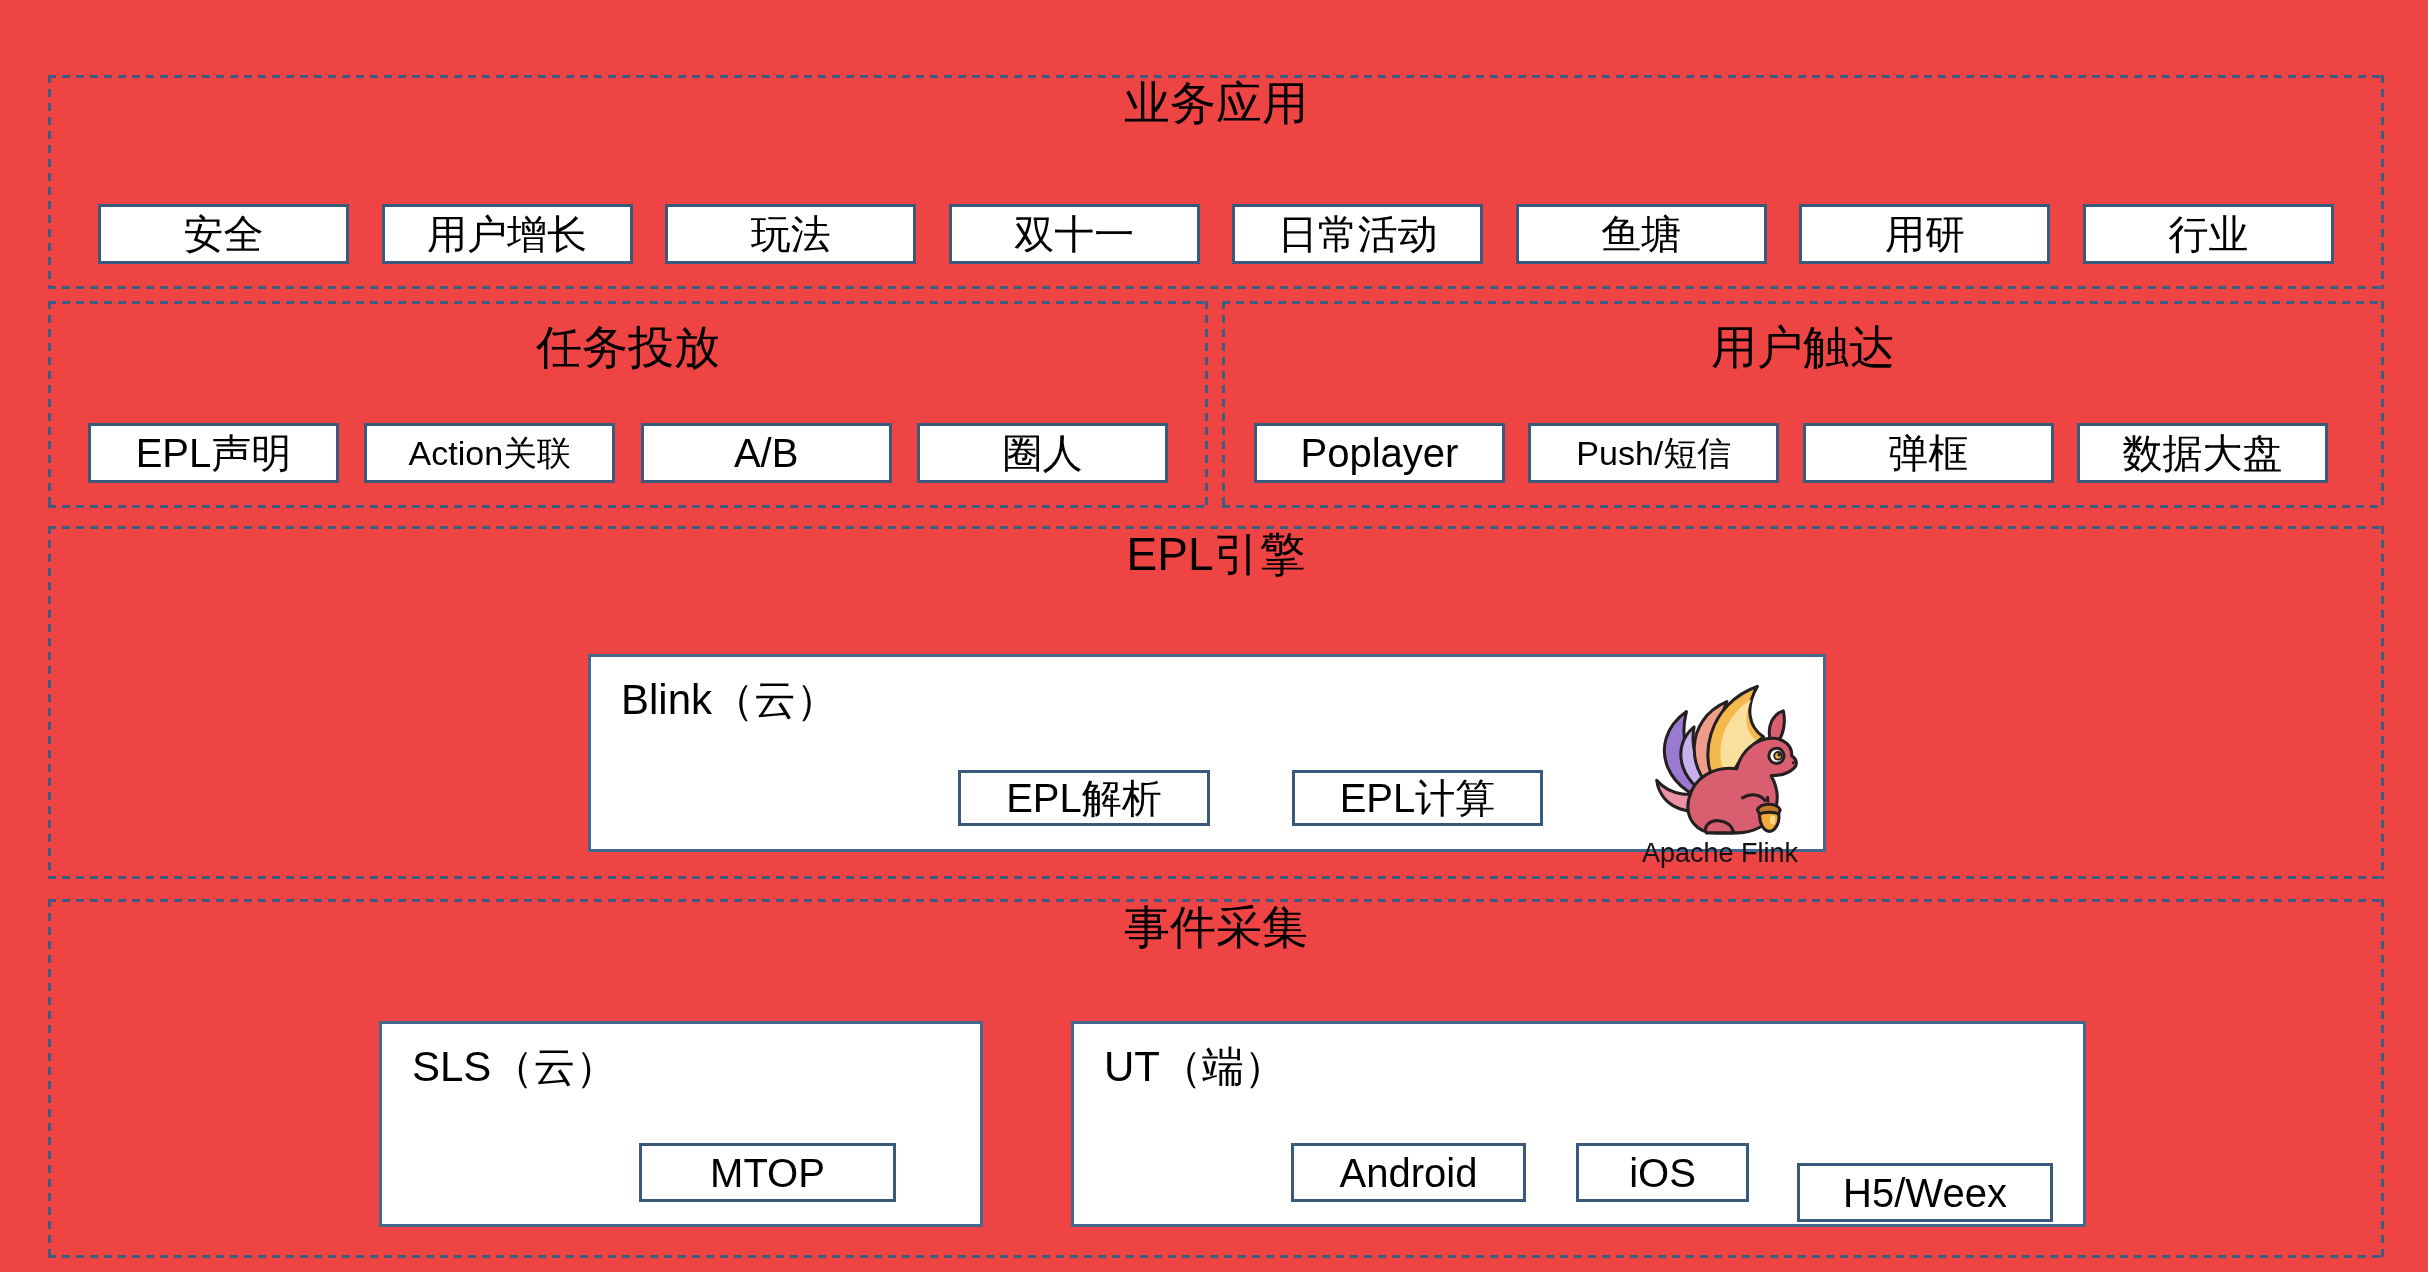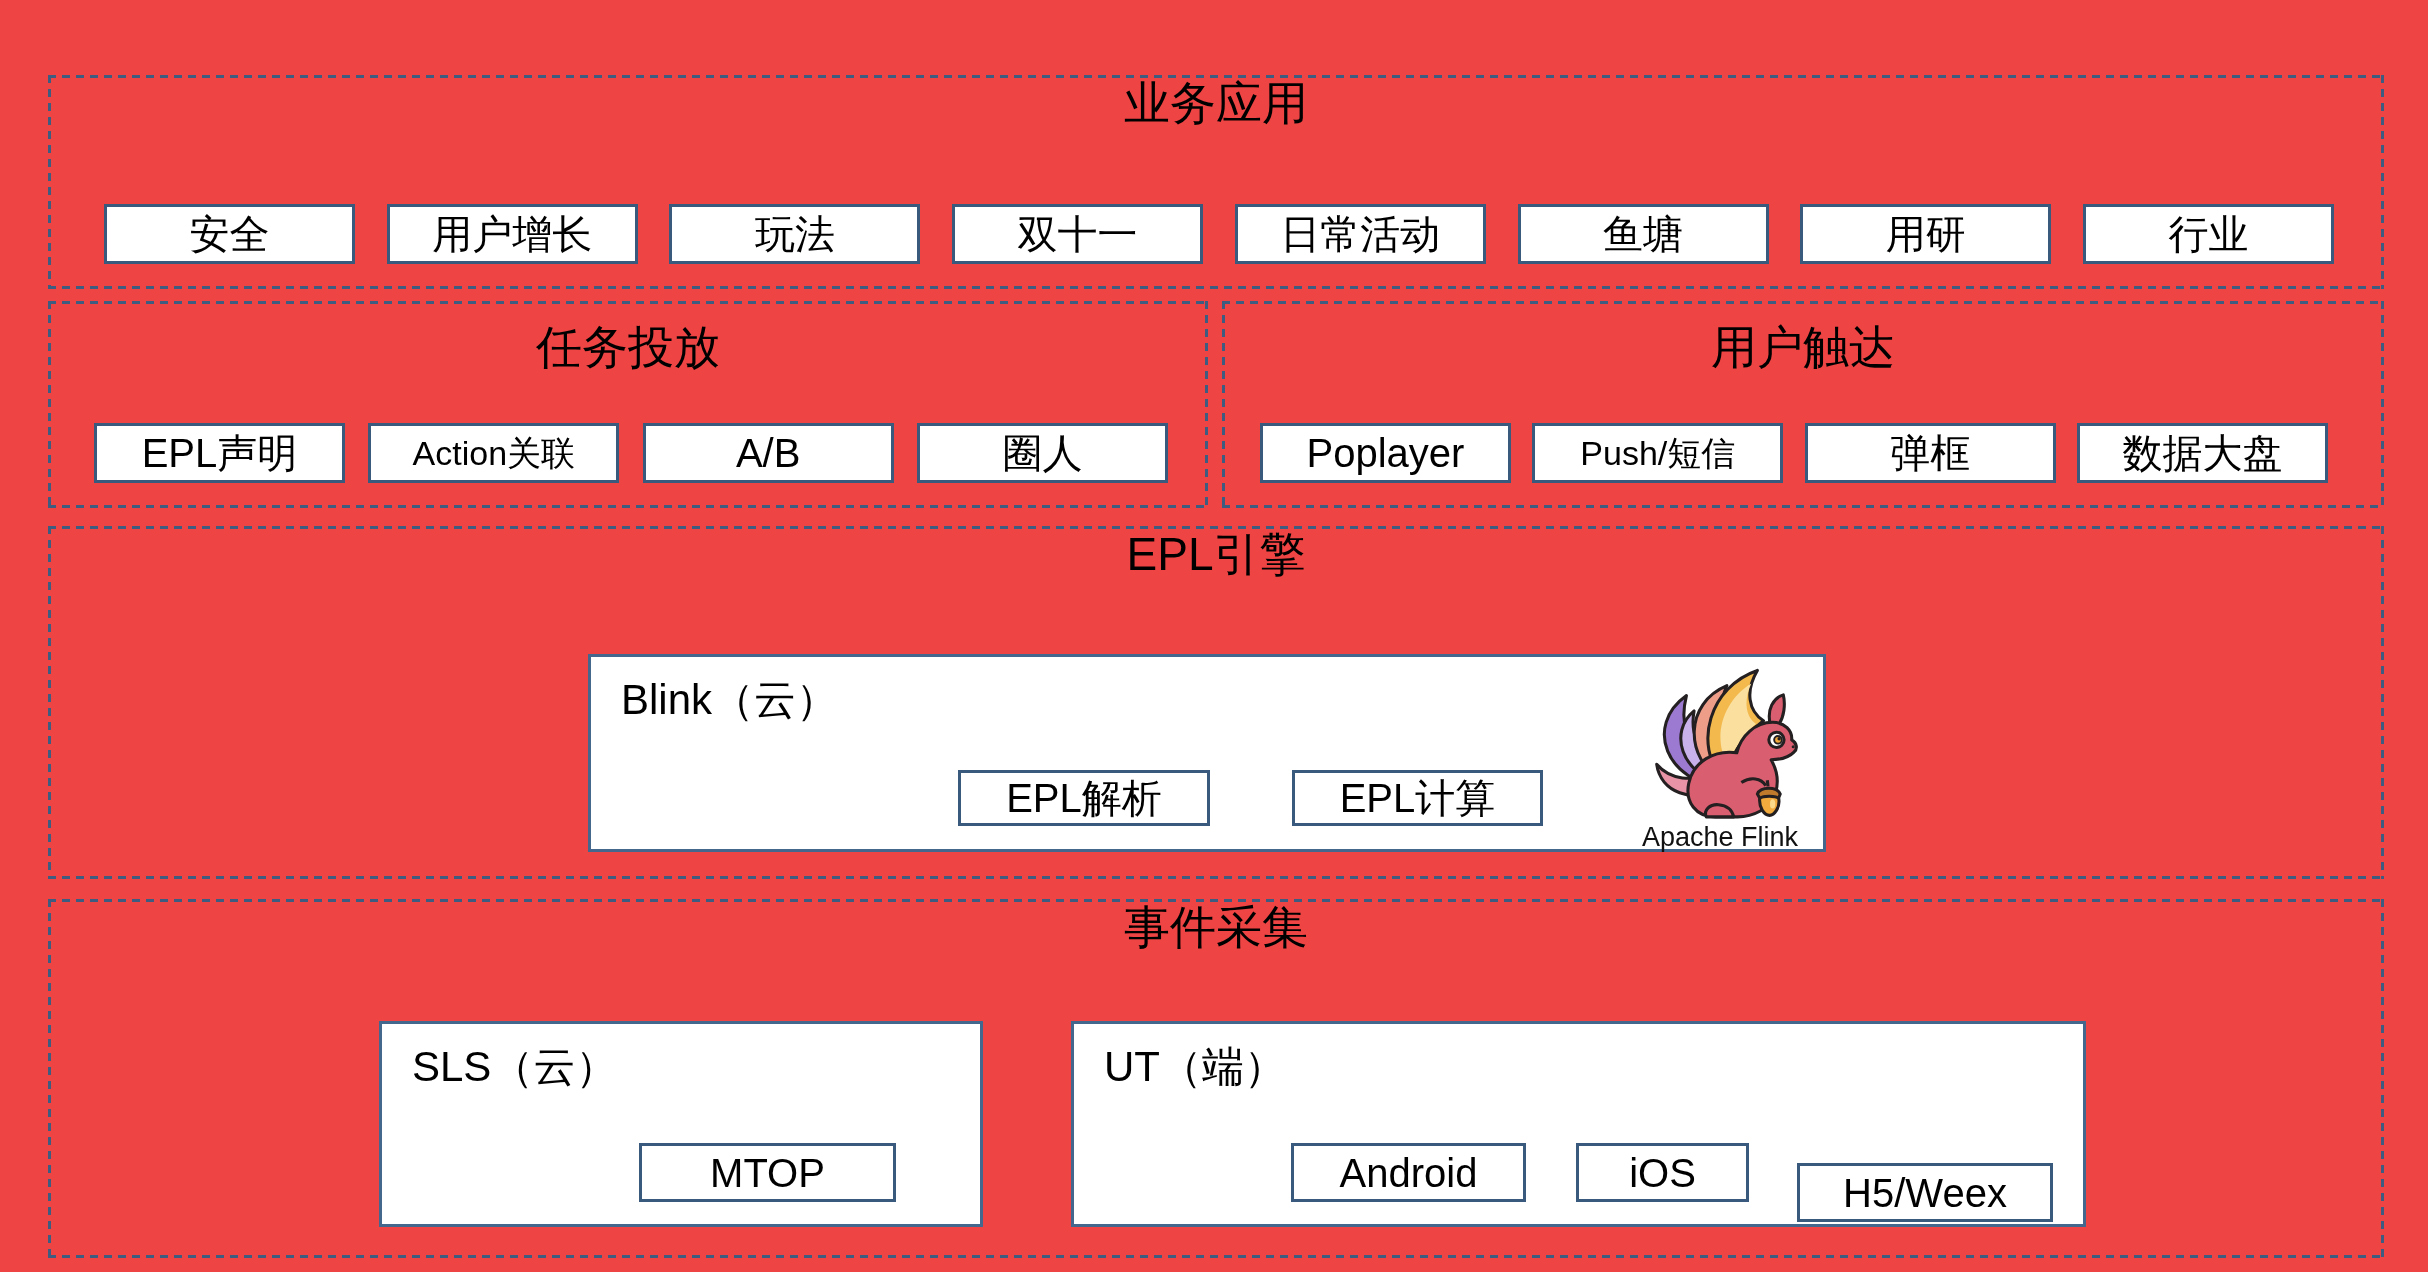--- a/index.html
+++ b/index.html
@@ -27,21 +27,21 @@
   }
   .layer-title {
     margin-top:18px;
     text-align:center;
     font-size:46px;
     line-height:1.25;
     color:#000;
   }
   .chip-row {
     position:absolute;
-    left:6px; right:0; bottom:25px;
+    left:0; right:0; bottom:25px;
     display:flex;
     justify-content:space-between;
     align-items:center;
   }
   .chip {
     height:60px;
     width:251px;
     display:flex;
     align-items:center;
     justify-content:center;
@@ -78,21 +78,21 @@
     white-space:nowrap;
   }
   .abs-chip { position:absolute; }
 
   #blink-box { left:540px; top:128px; width:1238px; height:198px; }
   #chip-epl-parse   { left:367px; top:113px; width:252px; height:56px; }
   #chip-epl-compute { left:701px; top:113px; width:251px; height:56px; }
 
   #flink-logo {
     position:absolute;
-    top:2px; right:12px;
+    top:18px; right:12px;
     width:182px;
     display:flex; flex-direction:column; align-items:center;
   }
   #flink-logo svg { width:172px; height:164px; display:block; }
   .logo-caption { font-size:27px; line-height:1.1; color:#111; white-space:nowrap; }
 
   #sls-box { left:331px; top:122px; width:604px; height:206px; }
   #chip-mtop { left:257px; top:119px; width:257px; height:59px; }
 
   #ut-box { left:1023px; top:122px; width:1015px; height:206px; }

